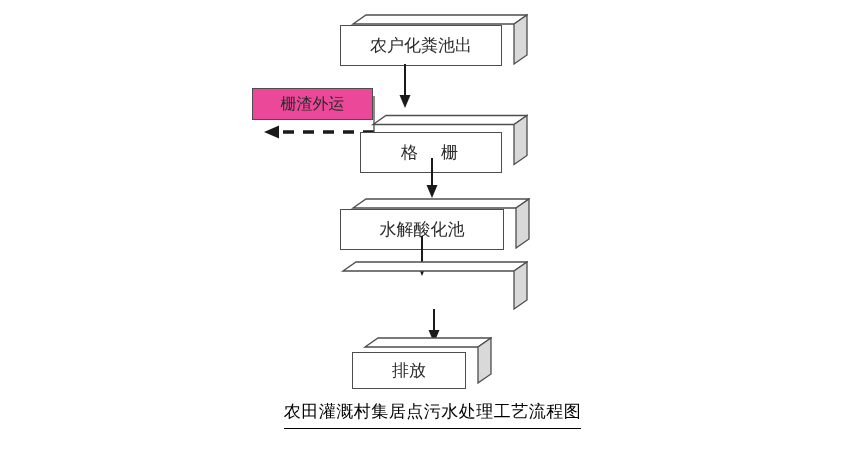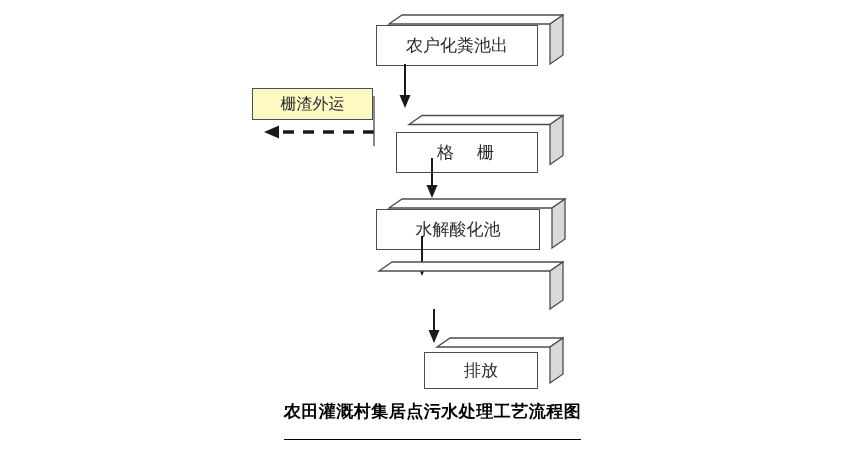--- a/index.html
+++ b/index.html
@@ -19,21 +19,20 @@
     position: absolute;
     left: 0;
     top: 0;
     width: 865px;
     height: 455px;
   }
 
   
   .box3d {
     position: absolute;
-    margin-left: 36px;
   }
   .box3d .face-front {
     position: absolute;
     left: 0;
     bottom: 0;
     box-sizing: border-box;
     background: #ffffff;
     border: 1.3px solid #4d4d4d;
     display: flex;
     align-items: center;
@@ -52,21 +51,21 @@
     color: #2b2b2b;
     font-size: 17px;
     line-height: 1;
     white-space: nowrap;
   }
 
   
   .box2d {
     position: absolute;
     box-sizing: border-box;
-    background: #fef9c3;
+    background: #ec4899;
     border: 1.3px solid #4d4d4d;
     display: flex;
     align-items: center;
     justify-content: center;
   }
   .box2d .lbl {
     color: #2b2b2b;
     font-size: 16px;
     line-height: 1;
     white-space: nowrap;
@@ -83,24 +82,24 @@
     position: absolute;
     left: 0;
     top: 400px;
     width: 865px;
     text-align: center;
   }
   #caption .cap-text {
     display: inline-block;
     color: #000000;
     font-size: 17px;
-    font-weight: bold;
+    font-weight: normal;
     letter-spacing: 0.5px;
     border-bottom: 1.6px solid #000000;
-    padding-bottom: 16px;
+    padding-bottom: 5px;
     white-space: nowrap;
   }
 </style>
 </head>
 <body>
 
 <div id="canvas">
 
   <div class="box3d" style="left:340px; top:14px; width:188px; height:52px;">
     <svg class="face-top" viewBox="0 0 188 52">
@@ -165,21 +164,21 @@
       <polygon points="13,10 26,1 197,1 184,10" fill="#ffffff" stroke="#4d4d4d" stroke-width="1.3"></polygon>
       <polygon points="184,10 197,1 197,39 184,48" fill="#d9d9d9" stroke="#4d4d4d" stroke-width="1.3"></polygon>
     </svg>
   </div>
 
   <svg class="connector" style="left:424px; top:309px; width:20px; height:36px;" viewBox="0 0 20 36">
     <line x1="10" y1="0" x2="10" y2="24" stroke="#1a1a1a" stroke-width="2"></line>
     <polygon points="10,34 4.5,21 15.5,21" fill="#1a1a1a"></polygon>
   </svg>
 
-  <div class="box3d" style="left:388px; top:333px; width:140px; height:56px;">
+  <div class="box3d" style="left:352px; top:333px; width:140px; height:56px;">
     <svg class="face-top" viewBox="0 0 140 48">
       <polygon points="13,10 26,1 139,1 126,10" fill="#ffffff" stroke="#4d4d4d" stroke-width="1.3"></polygon>
       <polygon points="126,10 139,1 139,37 126,46" fill="#d9d9d9" stroke="#4d4d4d" stroke-width="1.3"></polygon>
     </svg>
     <div class="face-front" style="width:114px; height:37px;">
       <span class="lbl">排放</span>
     </div>
   </div>
 
   <div id="caption">

